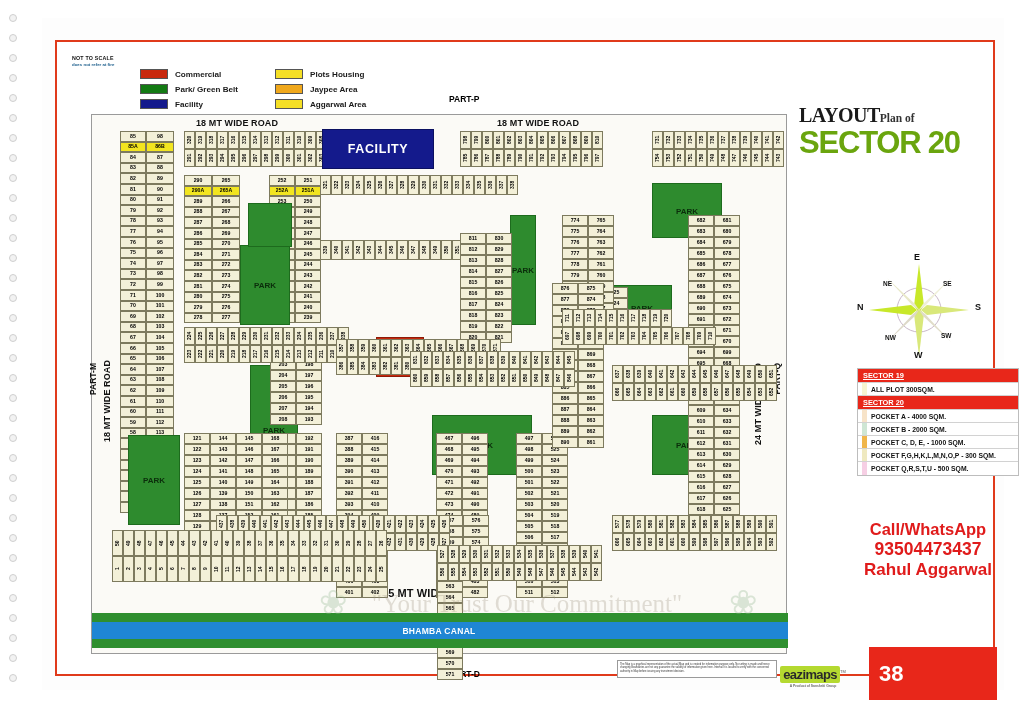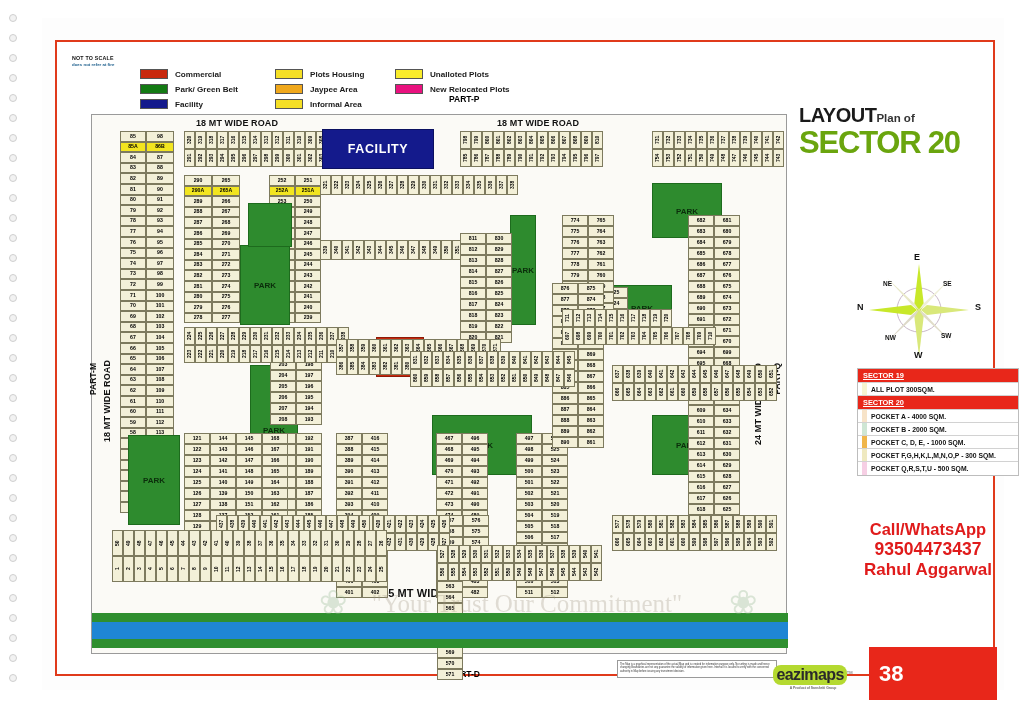--- a/index.html
+++ b/index.html
@@ -97,21 +97,21 @@
     text-align:center; font-family:"Liberation Serif", serif;
     font-size:25px; color:rgba(160,150,130,.30); white-space:nowrap;
     pointer-events:none; z-index:7;
   }
   .wmleaf {
     position:absolute; font-size:34px; color:rgba(150,185,145,.33);
     pointer-events:none;
   }
   
   #rightpanel { position:absolute; left:742px; top:62px; width:205px; }
-  .ttl1 { font-size:20px; font-weight:bold; color:#1a1a1a; letter-spacing:-.5px; }
+  .ttl1 { font-size:20px; font-weight:bold; color:#1a1a1a; letter-spacing:-.5px;font-family:Liberation Serif, serif; }
   .ttl1 .sub { font-size:11.5px; font-weight:bold; color:#333; letter-spacing:0; }
   .ttl2 { font-size:31px; font-weight:bold; color:#6aa50e; letter-spacing:-1.2px; line-height:.95; margin-top:1px; }
   .ttl3 { font-size:18.5px; font-weight:bold; color:#1a1a1a; text-align:right; letter-spacing:-.5px; margin-top:1px; padding-right:14px;}
   #compass { position:absolute; left:60px; top:155px; width:125px; height:110px; }
   .cmp-l { position:absolute; font-size:9px; font-weight:bold; color:#111; }
   .cmp-s { position:absolute; font-size:6.5px; font-weight:bold; color:#111; }
   
   #infotable {
     position:absolute; left:58px; top:288px; width:176px;
     border:1px solid #bdbdbd; font-size:6.8px; font-weight:bold; color:#111;
@@ -129,22 +129,22 @@
   #contact .c3 { font-size:17px; }
   
   #disclaimer {
     position:absolute; left:560px; top:618px; width:160px; height:18px;
     border:.5px solid #9a9a9a; background:#fff;
     font-size:2.6px; color:#333; padding:1.5px 2px; line-height:1.35; overflow:hidden;
   }
   #logo {
     position:absolute; left:716px; top:623px; width:80px; text-align:center;
   }
-  #logo .lg { background:#b4d930; color:#2a2a2a; font-size:16px; font-weight:bold;
-    letter-spacing:-.6px; padding:1px 3px; display:inline-block; border-radius:8px;text-align:right;}
+  #logo .lg { background:#b4d930; color:#2a2a2a; font-size:13px; font-weight:bold;
+    letter-spacing:-.6px; padding:1px 3px; display:inline-block; border-radius:2px;text-align:right;}
   #logo .lgsub { font-size:3.4px; color:#6b6b6b; margin-top:1px; font-weight:bold;}
   #logo .tm { font-size:4px; vertical-align:super; color:#555; }
   #pagenum {
     position:absolute; left:812px; top:605px; width:128px; height:53px;
     background:#e8271a; color:#fff;
     font-size:22px; font-weight:bold;
     display:flex; align-items:center; padding-left:10px;
   }
   #partP { position:absolute; left:392px; top:52px; font-size:8.5px; font-weight:bold;}
   #partD { position:absolute; left:392px; top:627px; font-size:8.5px; font-weight:bold;}
@@ -217,34 +217,24 @@
         <div class="lgrow">
           <span class="sw" style="background:#f5df25"></span>
           <span class="lglabel">Plots Housing</span>
         </div>
         <div class="lgrow">
           <span class="sw" style="background:#f0a81c"></span>
           <span class="lglabel">Jaypee Area</span>
         </div>
         <div class="lgrow">
           <span class="sw" style="background:#f5df25"></span>
-          <span class="lglabel">Informal Area</span>
+          <span class="lglabel">Aggarwal Area</span>
         </div>
       </div>
 
-      <div class="lgcol c3">
-        <div class="lgrow">
-          <span class="sw" style="background:#f9ec2b"></span>
-          <span class="lglabel">Unalloted Plots</span>
-        </div>
-        <div class="lgrow">
-          <span class="sw" style="background:#e9127f"></span>
-          <span class="lglabel">New Relocated Plots</span>
-        </div>
-      </div>
 
     </div>
 
     <div id="partP">PART-P</div>
     <div id="partD">PART-D</div>
 
     <div id="map">
       <div class="mapinner">
 
         <div class="road" style="left:104px;top:3px;">18 MT WIDE ROAD</div>
@@ -1325,20 +1315,21 @@
             <div class="cell vt">21</div>
             <div class="cell vt">22</div>
             <div class="cell vt">23</div>
             <div class="cell vt">24</div>
             <div class="cell vt">25</div>
           </div>
 
         <div class="canalgreen" style="left:0;top:498px;width:696px;height:9px;"></div>
         <div class="canalband" style="left:0;top:507px;width:696px;height:17px;"></div>
         <div class="canalgreen" style="left:0;top:524px;width:696px;height:9px;"></div>
+        <div class="canaltext" style="top:511px;">BHAMBA CANAL</div>
       </div>
     </div>
 
     <div id="watermark">"Your Trust Our Commitment"</div>
     <div class="wmleaf" style="left:262px;top:540px;">❀</div>
     <div class="wmleaf" style="left:672px;top:540px;">❀</div>
 
     <div id="rightpanel">
       <div class="ttl1">
         <span>LAYOUT</span><span class="sub">Plan of</span>

